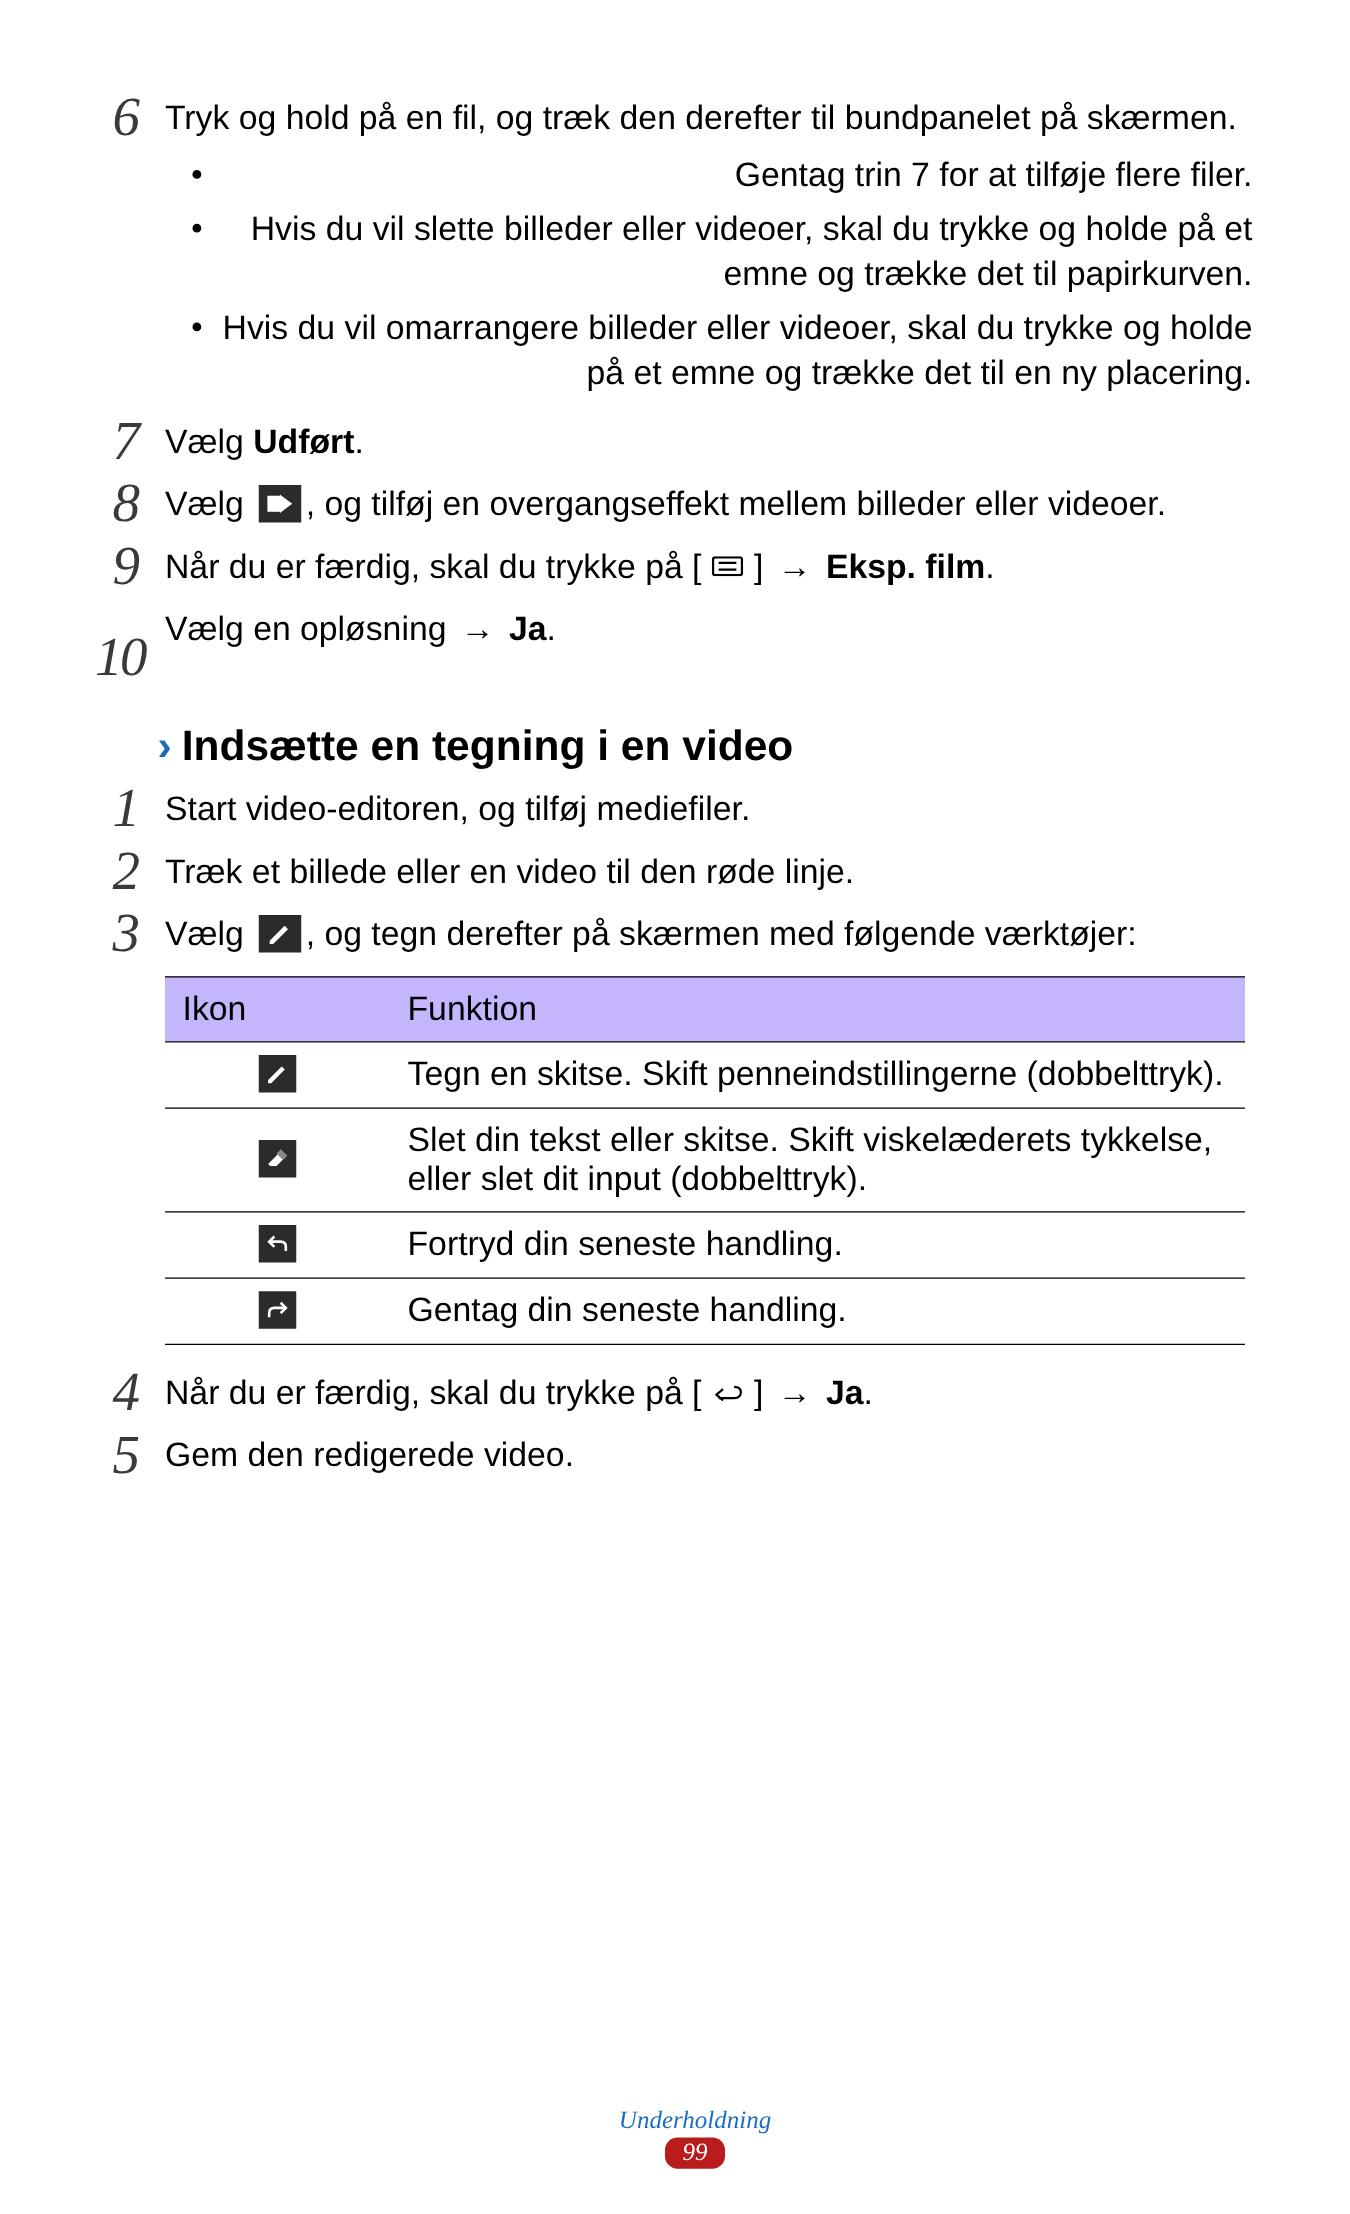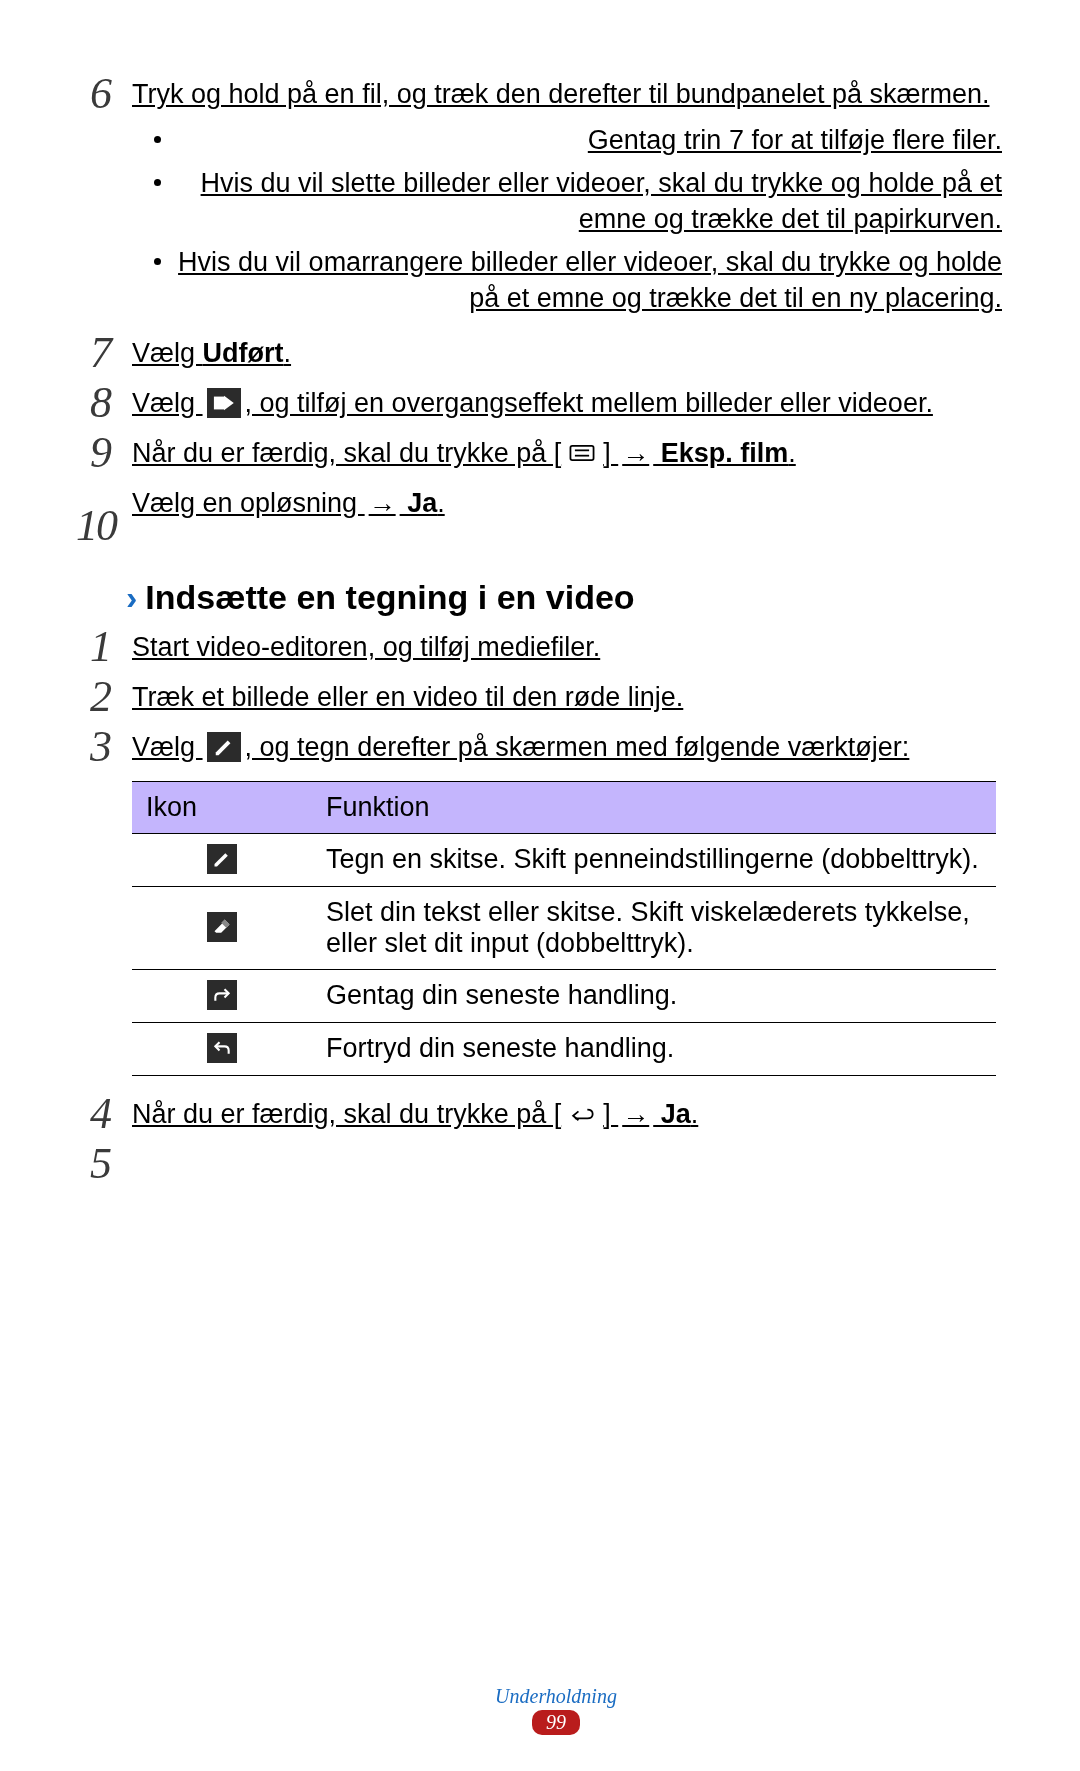--- a/index.html
+++ b/index.html
@@ -1,21 +1,21 @@
 <!DOCTYPE html>
 <html><head>
 <meta charset="utf-8">
 <style>
   * { box-sizing: border-box; margin: 0; padding: 0; }
   html, body { width: 1080px; height: 1771px; background: #fff; font-family: "Segoe UI", "Helvetica Neue", Arial, sans-serif; color: #000; }
   .page { padding: 70px 78px 40px 78px; position: relative; height: 100%; }
   .step { display: flex; align-items: flex-start; margin-bottom: 4px; }
   .step-num { font-style: italic; font-family: Georgia, "Times New Roman", serif; font-size: 44px; color: #3a3a3a; width: 46px; text-align: center; flex-shrink: 0; line-height: 1; padding-top: 2px; }
   .step-num.two-digit { width: 56px; letter-spacing: -2px; margin-left: -10px; margin-top: 23px; }
-  .step-body { font-size: 27px; line-height: 1.35; flex: 1; padding-left: 8px; padding-top: 6px; text-decoration: underline; }
+  .step-body { font-size: 27px; line-height: 1.35; flex: 1; padding-left: 8px; padding-top: 6px; }
   .bullets { margin-top: 10px; }
   .bullet { display: flex; margin-bottom: 6px; padding-left: 22px; text-align: right; }
   .bullet-dot { width: 7px; height: 7px; background: #000; border-radius: 50%; margin-top: 14px; margin-right: 14px; flex-shrink: 0; }
   .bullet-text { font-size: 27px; line-height: 1.35; flex: 1; }
   .inline-icon { display: inline-flex; vertical-align: middle; width: 34px; height: 30px; background: #2b2b2b; color: #fff; align-items: center; justify-content: center; margin: 0 4px; position: relative; top: -2px; }
   .inline-icon svg { width: 22px; height: 22px; }
   .inline-icon.small svg { width: 26px; height: 16px; }
   .bold { font-weight: 700; }
   .arrow { font-size: 27px; margin: 0 4px; }
   .section-title { display: flex; align-items: baseline; margin-top: 30px; margin-bottom: 6px; padding-left: 48px; }
@@ -147,53 +147,54 @@
                 <svg viewBox="0 0 24 24" fill="#fff">
                   <path d="M15 3 L21 9 L11 19 L5 19 L3 17 L13 7 Z" fill="#fff"></path>
                   <path d="M15 3 L21 9 L17 13 L11 7 Z" fill="#888"></path>
                 </svg>
               </span></td>
         <td>Slet din tekst eller skitse. Skift viskelæderets tykkelse, eller slet dit input (dobbelttryk).</td>
       </tr>
       <tr>
         <td class="icon-cell"><span class="cell-icon">
                 <svg viewBox="0 0 24 24" fill="none" stroke="#fff" stroke-width="2.5">
+                  <path d="M9 5 L4 10 L9 15"></path>
+                  <path d="M4 10 L15 10 Q20 10 20 15 L20 19"></path>
+                </svg>
+              </span></td>
+        <td>Fortryd din seneste handling.</td>
+      </tr>
+      <tr>
+        <td class="icon-cell"><span class="cell-icon">
+                <svg viewBox="0 0 24 24" fill="none" stroke="#fff" stroke-width="2.5">
                   <path d="M15 5 L20 10 L15 15"></path>
                   <path d="M20 10 L9 10 Q4 10 4 15 L4 19"></path>
                 </svg>
               </span></td>
         <td>Gentag din seneste handling.</td>
-      </tr>
-      <tr>
-        <td class="icon-cell"><span class="cell-icon">
-                <svg viewBox="0 0 24 24" fill="none" stroke="#fff" stroke-width="2.5">
-                  <path d="M9 5 L4 10 L9 15"></path>
-                  <path d="M4 10 L15 10 Q20 10 20 15 L20 19"></path>
-                </svg>
-              </span></td>
-        <td>Fortryd din seneste handling.</td>
       </tr>
     </tbody>
       </table>
   </div>
 
   <div style="margin-top:14px;">
     <div class="step">
       <div class="step-num">4</div>
       <div class="step-body">
         <span>Når du er færdig, skal du trykke på [</span><span class="inline-icon small" style="background:transparent;">
             <svg viewBox="0 0 28 18" fill="none" stroke="#000" stroke-width="2">
               <path d="M20 4 Q26 4 26 9 Q26 14 20 14 L6 14"></path>
               <path d="M10 9 L4 14 L10 19" transform="translate(0,-3)"></path>
             </svg>
           </span><span>] </span><span class="arrow">→</span><span class="bold"> Ja</span><span>.</span>
       </div>
     </div>
     <div class="step">
       <div class="step-num">5</div>
+      <div class="step-body"><span>Gem den redigerede video.</span></div>
     </div>
   </div>
 
   <div class="footer">
     <div class="footer-label">Underholdning</div>
     <div class="footer-badge">99</div>
   </div>
 
 </div>
 

